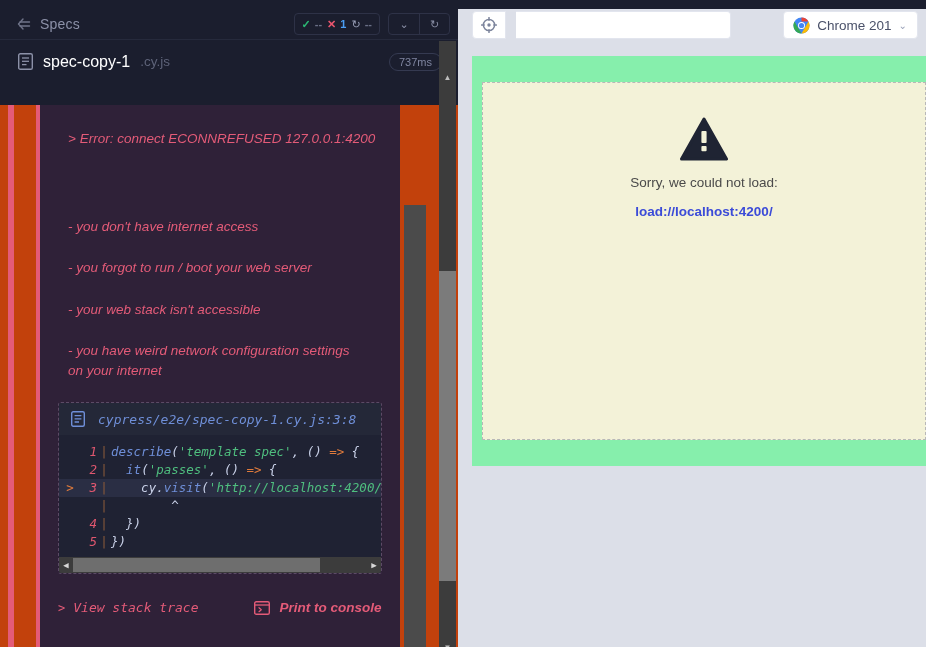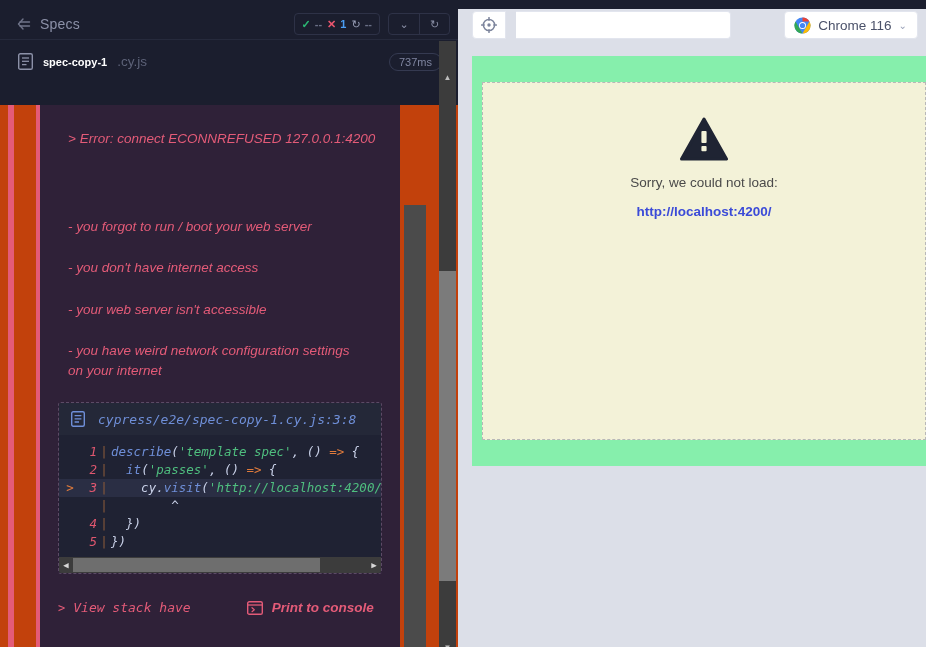--- a/index.html
+++ b/index.html
@@ -58,21 +58,21 @@
   .hdr-btn + .hdr-btn { border-left: 1px solid #2e3247; }
 
   .spec-row {
     height: 44px;
     display: flex; align-items: center;
     padding: 0 16px 0 18px;
     border-top: 1px solid #262a3c;
     gap: 10px;
   }
   .file-icon { width: 15px; height: 17px; flex: 0 0 15px; }
-  .spec-name { font-size: 11px; color: #fff; font-weight: bold; }
+  .spec-name { font-size: 16px; color: #fff; font-weight: normal; }
   .spec-ext { font-size: 13.5px; color: #5d6278; font-weight: normal; }
   .duration {
     margin-left: auto;
     border: 1px solid #353a51; border-radius: 10px;
     padding: 2px 9px; font-size: 11px; color: #7f85a0;
   }
 
   
   .runnables {
     position: absolute;
@@ -311,23 +311,23 @@
     <div class="runnables">
       <div class="stripe-outer"></div>
       <div class="stripe-inner"></div>
 
       <div class="err-wrap">
         <div class="err-line err-head">&gt; Error: connect ECONNREFUSED 127.0.0.1:4200</div>
 
         <div class="err-gap"></div>
 
 
+        <div class="err-line err-bullet">- you don't have internet access</div>
         <div class="err-line err-bullet">- you forgot to run / boot your web server</div>
-        <div class="err-line err-bullet">- you don't have internet access</div>
-        <div class="err-line err-bullet">- your web server isn't accessible</div>
+        <div class="err-line err-bullet">- your web stack isn't accessible</div>
         <div class="err-line err-bullet wrap">- you have weird network configuration settings on your internet</div>
 
         <div class="code-frame">
           <div class="code-path">
             <span class="doc-icon">
               <svg viewBox="0 0 14 16" width="14" height="16">
                 <rect x="0.7" y="0.7" width="12.6" height="14.6" rx="1.5" fill="none" stroke="#6f8fd8" stroke-width="1.4"></rect>
                 <line x1="3.6" y1="4.6" x2="10.4" y2="4.6" stroke="#6f8fd8" stroke-width="1.3"></line>
                 <line x1="3.6" y1="7.8" x2="10.4" y2="7.8" stroke="#6f8fd8" stroke-width="1.3"></line>
                 <line x1="3.6" y1="11" x2="8" y2="11" stroke="#6f8fd8" stroke-width="1.3"></line>
@@ -381,21 +381,21 @@
                 <span class="hs-thumb"></span>
               </span>
               <span class="hs-arrow">▶</span>
             </div>
           </div>
         </div>
 
         <div class="err-actions">
           <span class="stack-link">
             <span class="stack-chevron">&gt;</span>
-            <span>View stack have</span>
+            <span>View stack trace</span>
           </span>
           <span class="print-console">
             <span class="console-icon">
               <svg viewBox="0 0 16 14" width="16" height="14">
                 <rect x="0.7" y="0.7" width="14.6" height="12.6" rx="1.6" fill="none" stroke="#e45b78" stroke-width="1.4"></rect>
                 <line x1="0.7" y1="4" x2="15.3" y2="4" stroke="#e45b78" stroke-width="1.3"></line>
                 <path d="M5 6.7 L7.3 8.7 L5 10.7" fill="none" stroke="#e45b78" stroke-width="1.2" stroke-linecap="round" stroke-linejoin="round"></path>
               </svg>
             </span>
             <span>Print to console</span>
@@ -438,34 +438,34 @@
         <span class="chrome-icon">
           <svg viewBox="0 0 17 17" width="17" height="17">
             <circle cx="8.5" cy="8.5" r="8" fill="#4285f4"></circle>
             <path d="M8.5 0.5 A8 8 0 0 1 15.43 4.5 L8.5 4.5 Z" fill="#ea4335"></path>
             <path d="M15.43 4.5 A8 8 0 0 1 8.5 16.5 L12 10.5 Z" fill="#fbbc05"></path>
             <path d="M8.5 16.5 A8 8 0 0 1 1.57 4.5 L5 10.5 Z" fill="#34a853"></path>
             <circle cx="8.5" cy="8.5" r="3.5" fill="#fff"></circle>
             <circle cx="8.5" cy="8.5" r="2.6" fill="#4285f4"></circle>
           </svg>
         </span>
-        <span class="browser-name">Chrome 116</span>
+        <span class="browser-name">Chrome 201</span>
         <span class="browser-chevron">⌄</span>
       </span>
     </div>
 
     <div class="aut-container">
       <div class="aut-frame">
         <div class="aut-content">
           <span class="warn-icon">
             <svg viewBox="0 0 48 44" width="48" height="44">
               <path d="M24 2 L46.5 42 L1.5 42 Z" fill="#1f2433" stroke="#1f2433" stroke-width="3" stroke-linejoin="round"></path>
               <rect x="21.4" y="14" width="5.2" height="12" rx="1" fill="#f3f2d8"></rect>
               <rect x="21.4" y="29" width="5.2" height="5.2" rx="1" fill="#f3f2d8"></rect>
             </svg>
           </span>
           <span class="aut-msg">Sorry, we could not load:</span>
-          <span class="aut-url">http://localhost:4200/</span>
+          <span class="aut-url">load://localhost:4200/</span>
         </div>
       </div>
     </div>
   </div>
 </div>
 
 </body></html>

